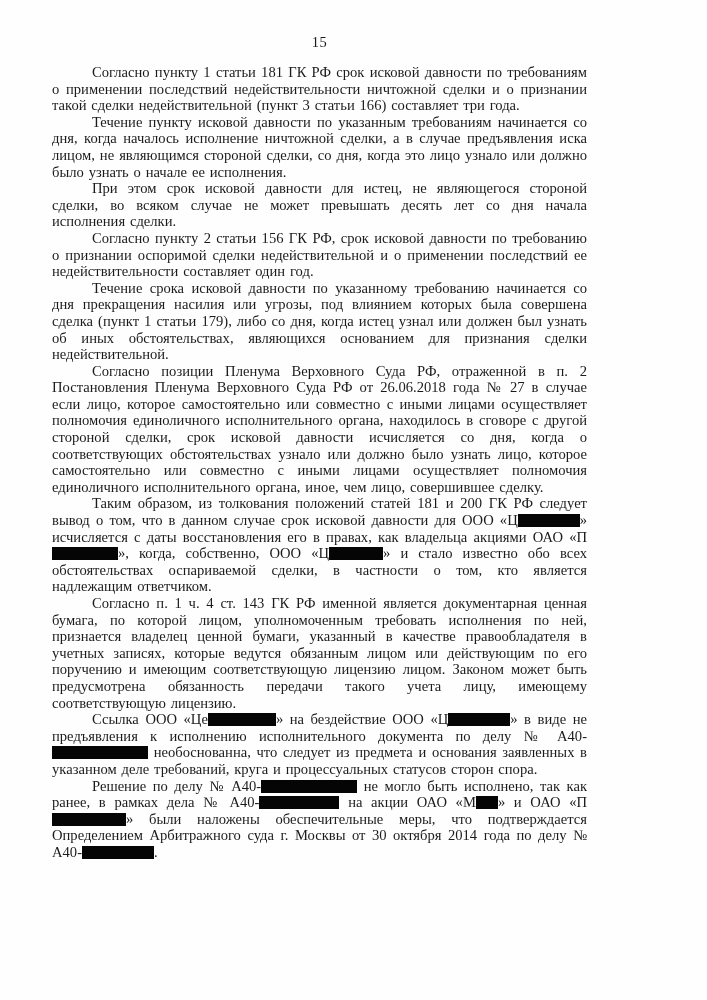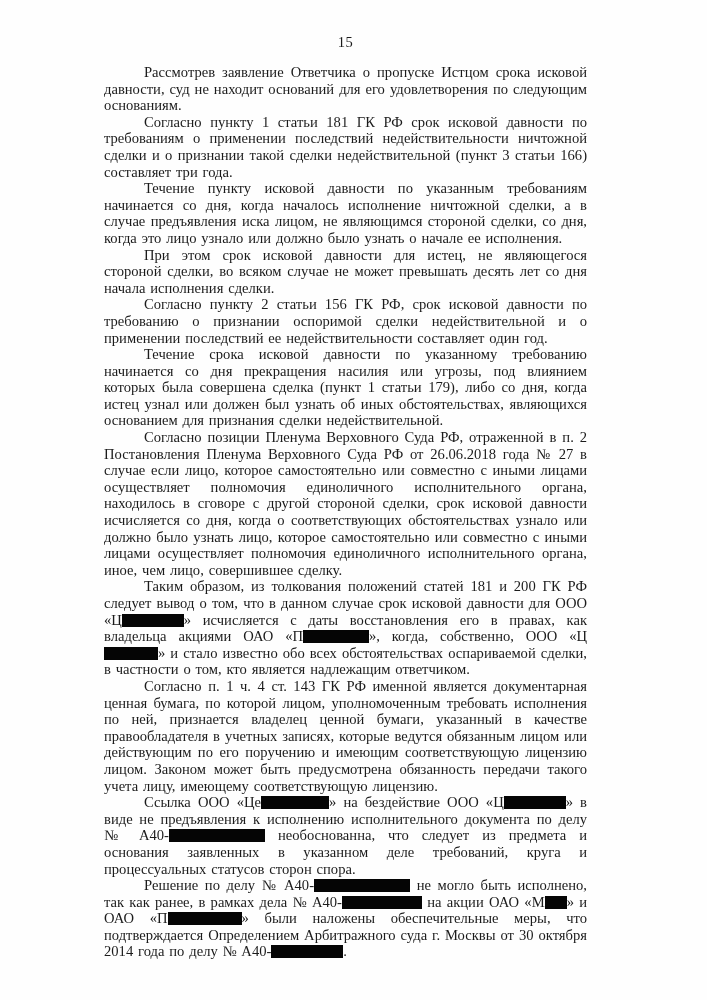--- a/index.html
+++ b/index.html
@@ -9,21 +9,21 @@
   body {
     width: 707px;
     height: 1000px;
     background: #fefefe;
     overflow: hidden;
   }
   .page {
     box-sizing: border-box;
     width: 645px;
     height: 1000px;
-    padding: 34px 58px 20px 104px;
+    padding: 34px 58px 20px 52px;
     background: #fefefe;
     font-family: "Liberation Serif", "DejaVu Serif", serif;
     color: #1b1b1b;
   }
   .page-number {
     text-align: center;
     font-size: 14.5px;
     margin: 0 0 13px 0;
     letter-spacing: 0.5px;
   }
@@ -42,21 +42,20 @@
     background: #050505;
     vertical-align: -2px;
   }
 </style>
 </head>
 <body>
 
 <div class="page">
   <div class="page-number">15</div>
   <div class="doc-body">
-      <p>Рассмотрев заявление Ответчика о пропуске Истцом срока исковой  давности, суд не находит оснований для его удовлетворения по следующим основаниям.</p>
       <p>Согласно пункту 1 статьи 181 ГК РФ срок исковой давности по требованиям о применении последствий недействительности ничтожной сделки и о признании такой сделки недействительной (пункт 3 статьи 166) составляет три года.</p>
       <p>Течение пункту исковой давности по указанным требованиям начинается со дня, когда началось исполнение ничтожной сделки, а в случае предъявления иска лицом, не являющимся стороной сделки, со дня, когда это лицо узнало или должно было узнать о начале ее исполнения.</p>
       <p>При этом срок исковой давности для истец, не являющегося стороной сделки, во всяком случае не может превышать десять лет со дня начала исполнения сделки.</p>
       <p>Согласно пункту 2 статьи 156 ГК РФ, срок исковой давности по требованию о признании оспоримой сделки недействительной и о применении последствий ее недействительности составляет один год.</p>
       <p>Течение срока исковой давности по указанному требованию начинается со дня прекращения насилия или угрозы, под влиянием которых была совершена сделка (пункт 1 статьи 179), либо со дня, когда истец узнал или должен был узнать об иных обстоятельствах, являющихся основанием для признания сделки недействительной.</p>
       <p>Согласно позиции Пленума Верховного Суда РФ, отраженной в п. 2 Постановления Пленума Верховного Суда РФ от 26.06.2018 года № 27 в случае если лицо, которое самостоятельно или совместно с иными лицами осуществляет полномочия единоличного исполнительного органа, находилось в сговоре с другой стороной сделки, срок исковой давности исчисляется со дня, когда о соответствующих обстоятельствах узнало или должно было узнать лицо, которое самостоятельно или совместно с иными лицами осуществляет полномочия единоличного исполнительного органа, иное, чем лицо, совершившее сделку.</p>
       <p>Таким образом, из толкования положений статей 181 и 200 ГК РФ следует вывод о том, что в данном случае срок исковой давности для ООО «Ц<span class="redact" style="width: 62px;"></span>» исчисляется с даты восстановления его в правах, как владельца акциями ОАО «П<span class="redact" style="width: 66px;"></span>», когда, собственно, ООО «Ц<span class="redact" style="width: 54px;"></span>» и стало известно обо всех обстоятельствах оспариваемой сделки, в частности о том, кто является надлежащим ответчиком.</p>
       <p>Согласно п. 1 ч. 4 ст. 143 ГК РФ именной является документарная  ценная бумага, по которой лицом, уполномоченным требовать исполнения по ней, признается владелец ценной бумаги, указанный в качестве правообладателя в учетных записях, которые ведутся обязанным лицом или действующим по его поручению и имеющим соответствующую лицензию лицом. Законом может быть предусмотрена обязанность передачи такого учета лицу, имеющему соответствующую лицензию.</p>
       <p>Ссылка ООО «Це<span class="redact" style="width: 68px;"></span>» на бездействие ООО «Ц<span class="redact" style="width: 62px;"></span>» в виде не предъявления к исполнению исполнительного документа по делу № А40-<span class="redact" style="width: 96px;"></span> необоснованна, что следует из предмета и основания заявленных в указанном деле требований, круга и процессуальных статусов сторон спора.</p>
       <p>Решение по делу № А40-<span class="redact" style="width: 96px;"></span> не могло быть исполнено, так как ранее, в рамках дела № А40-<span class="redact" style="width: 80px;"></span> на акции ОАО «М<span class="redact" style="width: 22px;"></span>» и ОАО «П<span class="redact" style="width: 74px;"></span>» были наложены обеспечительные меры, что подтверждается Определением Арбитражного суда г. Москвы от 30 октября 2014 года по делу № А40-<span class="redact" style="width: 72px;"></span>.</p>

